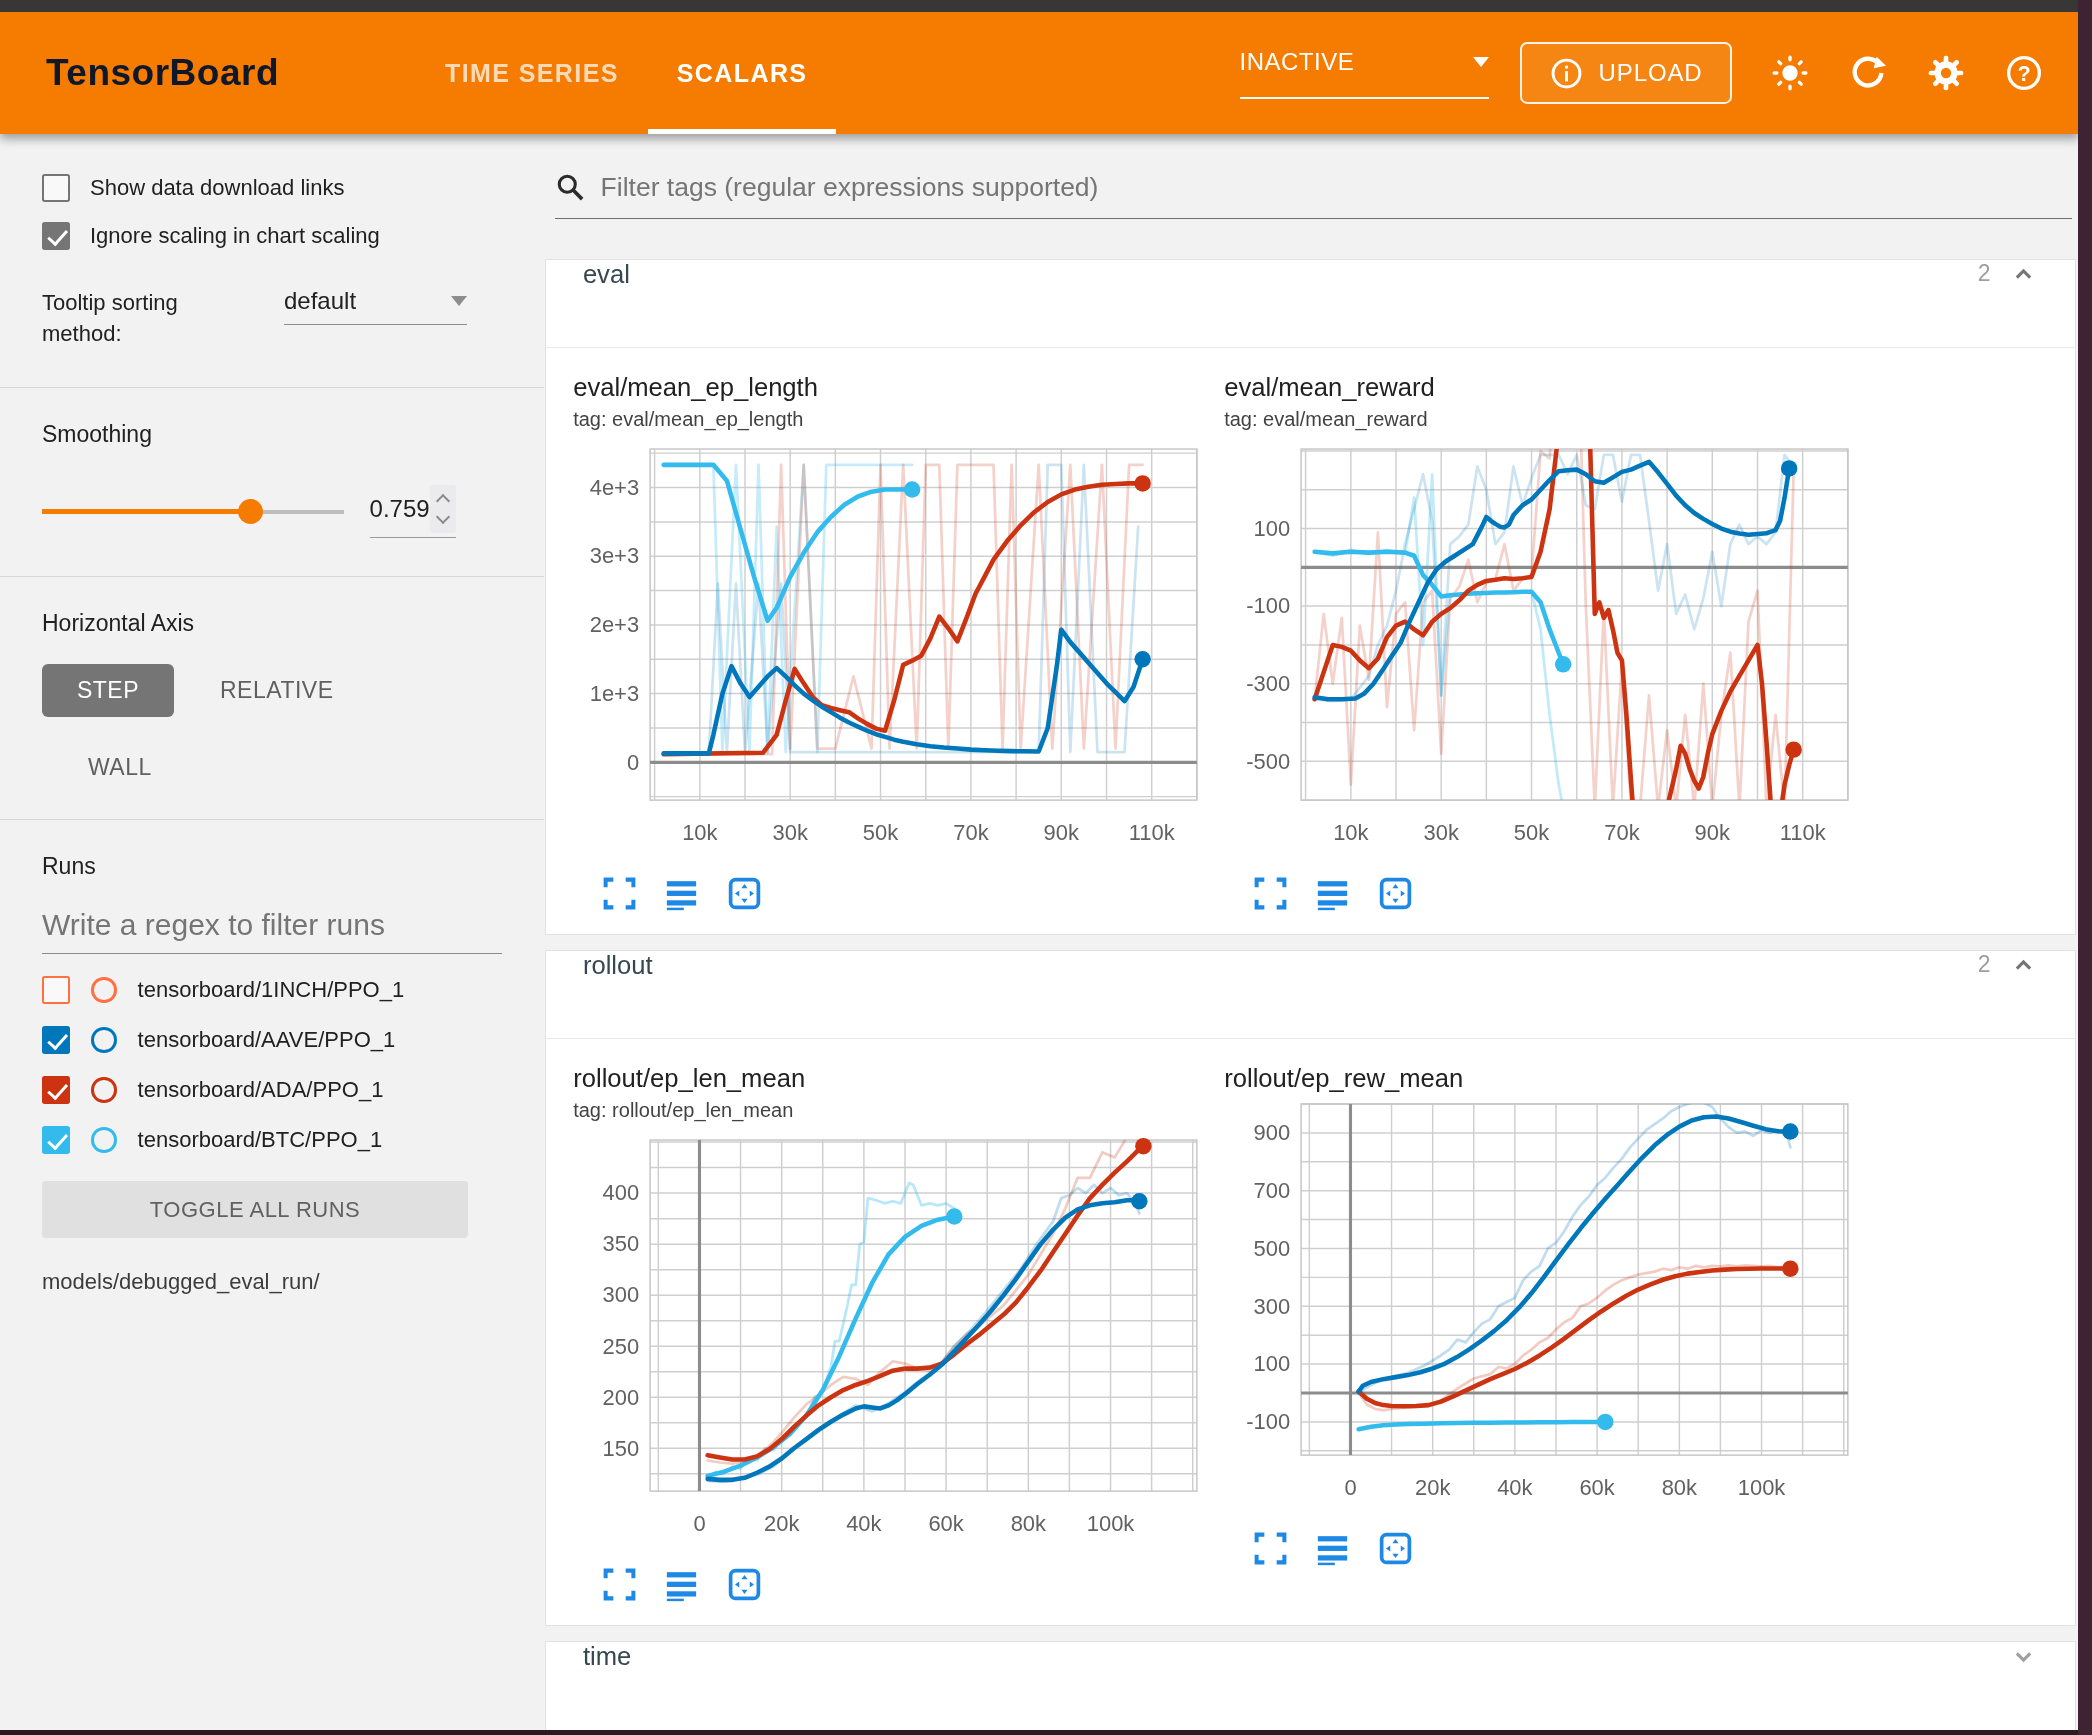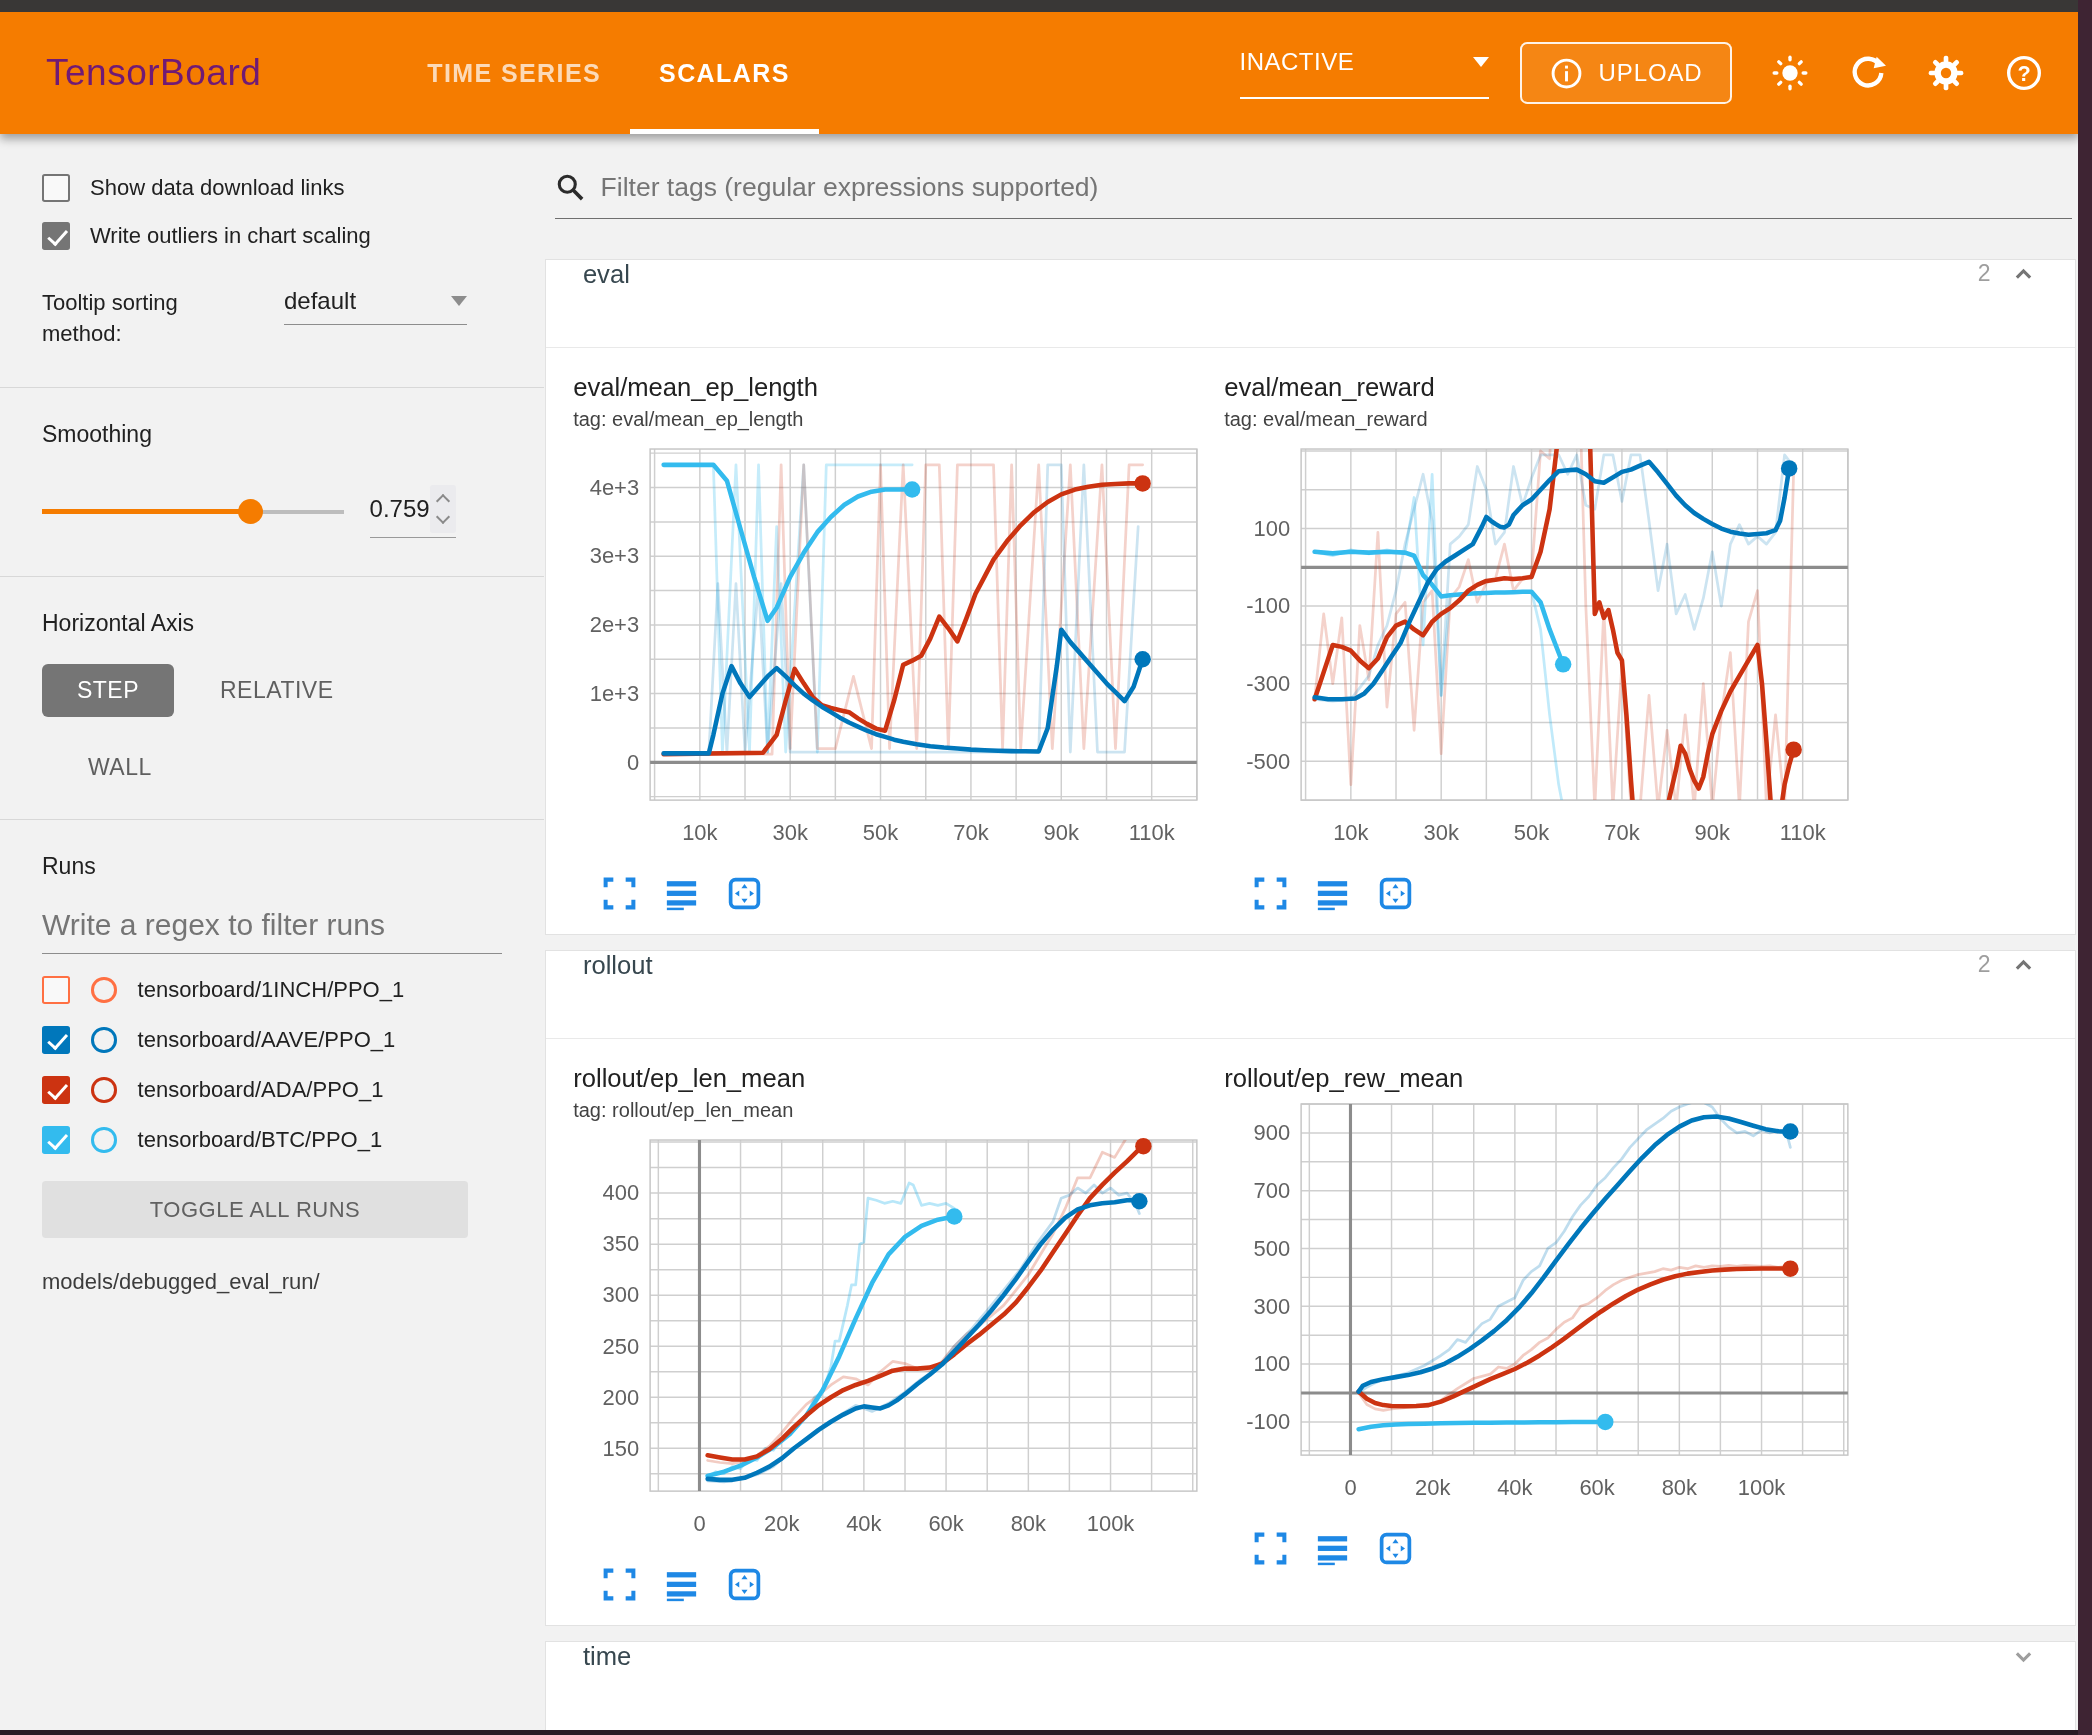--- a/index.html
+++ b/index.html
@@ -7,21 +7,21 @@
   body { position:relative; background:#f2f2f2; font-family:"Liberation Sans", sans-serif; color:#212121; overflow:hidden; }
 
   
   .top-strip    { position:absolute; top:0; left:0; right:0; height:12px; background:#393736; z-index:9; }
   .right-strip  { position:absolute; top:0; right:0; width:13.7px; height:100%; background:#3e2433; z-index:10; }
   .bottom-strip { position:absolute; bottom:0; left:0; right:13.7px; height:5.5px; background:#2a1a24; z-index:10; }
 
   
   header { position:absolute; top:12px; left:0; width:2079px; height:122px; background:#f57c00;
            display:flex; align-items:center; box-shadow:0 4.6px 9.1px rgba(0,0,0,.35); z-index:8; }
-  .brand { margin-left:46px; font-size:37px; font-weight:400; color:#701a75; letter-spacing:0.5px; }
+  .brand { margin-left:46px; font-size:37px; font-weight:700; color:#0f172a; letter-spacing:0.5px; }
   .tabs  { display:flex; height:100%; margin-left:137px; margin-right:auto; }
   .tab   { display:flex; align-items:center; padding:16px 29px; font-size:25px; font-weight:700;
            letter-spacing:1.4px; color:rgba(255,255,255,.72); position:relative; cursor:pointer; }
   .tab.active { color:#fff; }
   .tab.active::after { content:""; position:absolute; left:0; right:0; bottom:0; height:5.5px; background:#fff; }
 
   .status-dropdown { display:flex; align-items:center; justify-content:space-between; width:249px;
                      border-bottom:2.7px solid #fff; padding-bottom:21px; margin-right:31px; cursor:pointer; }
   .status-dropdown .lbl { font-size:24px; font-weight:500; color:#fff; letter-spacing:0.5px; }
   .caret-dn { width:0; height:0; border-left:8.2px solid transparent; border-right:8.2px solid transparent;
@@ -177,21 +177,21 @@
   </span>
 </header>
 
 <aside class="sidebar">
   <div class="sb-row">
     <span class="cb"></span>
     <span class="sb-label">Show data download links</span>
   </div>
   <div class="sb-row">
     <span class="cb checked"></span>
-    <span class="sb-label">Write outliers in chart scaling</span>
+    <span class="sb-label">Ignore scaling in chart scaling</span>
   </div>
 
   <div class="tooltip-row">
     <div class="tooltip-label">Tooltip sorting method:</div>
     <div class="sorting-select">
       <span class="val">default</span>
       <span class="caret-gray"></span>
     </div>
   </div>
 

